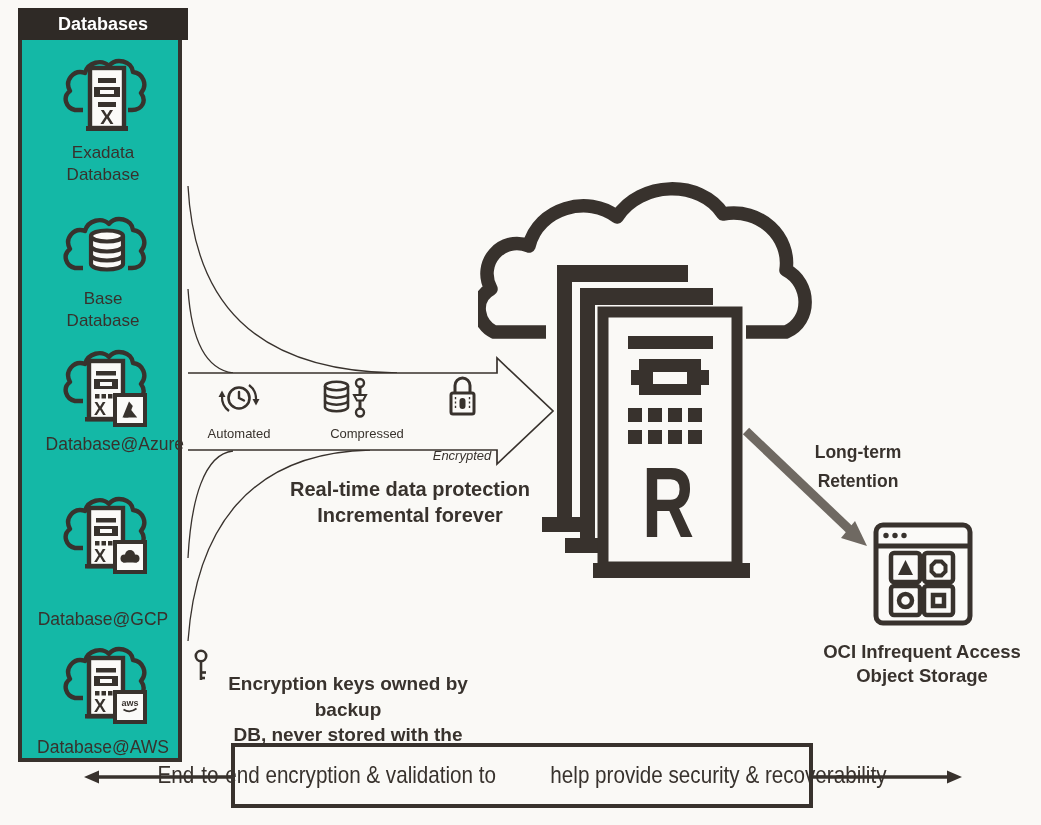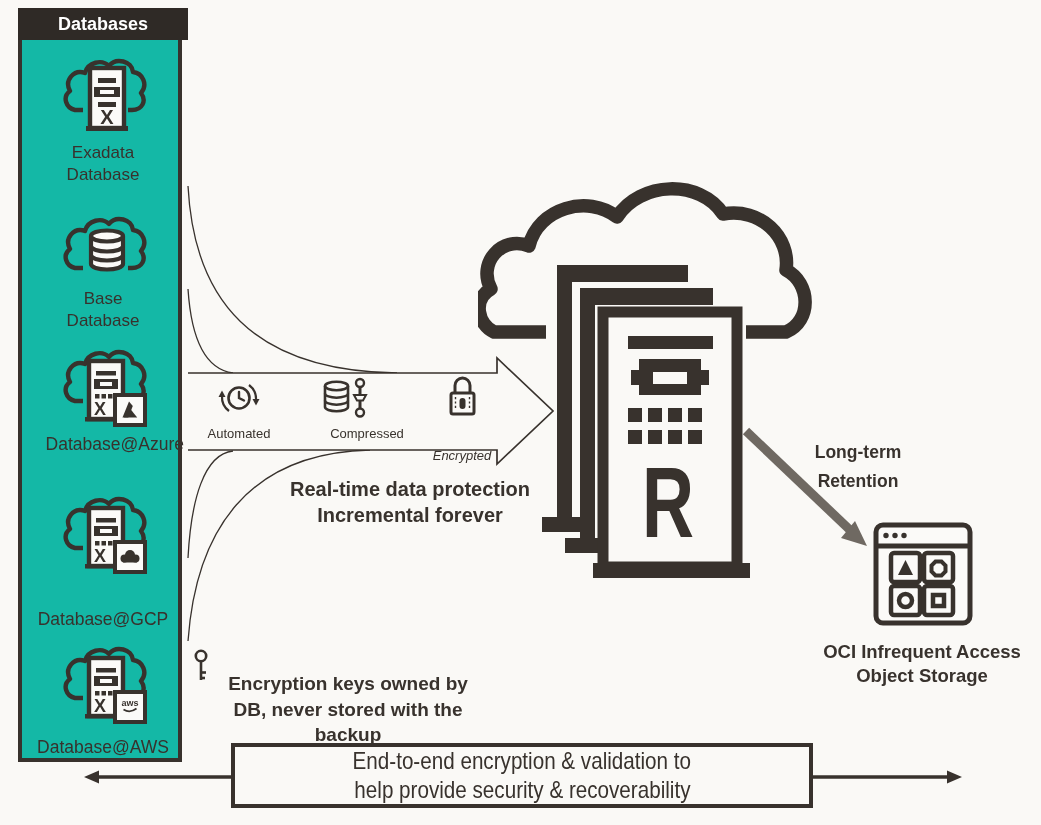--- a/index.html
+++ b/index.html
@@ -23,21 +23,21 @@
 
   .note{position:absolute;text-align:center;z-index:2;font-weight:bold;}
   .protection{left:240px;top:476px;width:340px;font-size:20px;line-height:26px;}
   .keynote{left:222px;top:633px;width:252px;font-size:19px;line-height:25.5px;margin-top:38px;}
   .retention{left:810px;top:438px;width:96px;font-size:17.5px;line-height:29px;}
   .storelabel{left:797px;top:640px;width:250px;font-size:18.5px;line-height:24px;}
 
   
   .banner{left:231px;top:743px;width:582px;height:65px;border:4px solid #38322d;
           box-sizing:border-box;background:#faf9f6;z-index:2;
-          display:flex;flex-direction:column;justify-content:center;align-items:center;}
+          display:flex;flex-direction:row;justify-content:center;align-items:center;}
   .banner-line{font-size:24px;line-height:28.5px;white-space:nowrap;transform:scaleX(0.86);}
 </style>
 </head>
 <body>
 
 <div class="stage">
 
   <svg class="overlay" width="1041" height="825" viewBox="0 0 1041 825">
 
     <path d="M188 186 C194 300 252 371 397 373" fill="none" stroke="#38322d" stroke-width="1.3"></path>
@@ -191,22 +191,22 @@
   </div>
 
   <svg class="abs z2" style="left:192px;top:648px;" width="20" height="38" viewBox="0 0 20 38">
     <circle cx="9" cy="8" r="5.2" fill="none" stroke="#38322d" stroke-width="2.6"></circle>
     <path d="M9 13.5 V32" stroke="#38322d" stroke-width="2.6"></path>
     <path d="M9 24.5 H14" stroke="#38322d" stroke-width="2.6"></path>
     <path d="M9 30 H13" stroke="#38322d" stroke-width="2.6"></path>
   </svg>
   <div class="note keynote">
     <div>Encryption keys owned by</div>
+    <div>backup</div>
     <div>DB, never stored with the</div>
-    <div>backup</div>
   </div>
 
   <svg class="abs z2" style="left:478px;top:173px;" width="345" height="415" viewBox="0 0 345 415">
     <path d="M68 159 H16 C0 152 -6 126 13 116 C-1 90 24 62 51 73 C60 35 110 21 139 44 C162 8 222 6 245 41 C282 34 313 64 308 97 C333 110 334 148 308 159 H268" fill="none" stroke="#38322d" stroke-width="13.5" stroke-linejoin="round" stroke-linecap="butt"></path>
 
     <g>
       <rect x="79" y="92" width="131" height="17" fill="#38322d"></rect>
       <rect x="79" y="92" width="15" height="265" fill="#38322d"></rect>
       <rect x="64" y="344" width="48" height="15" fill="#38322d"></rect>
     </g>

